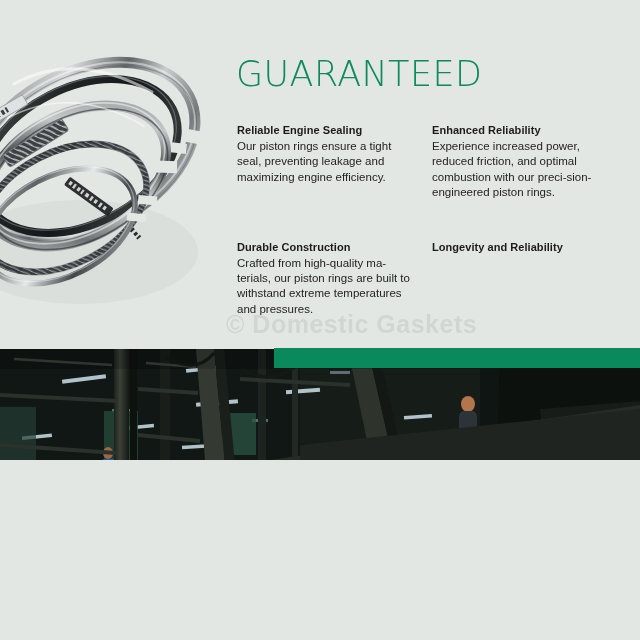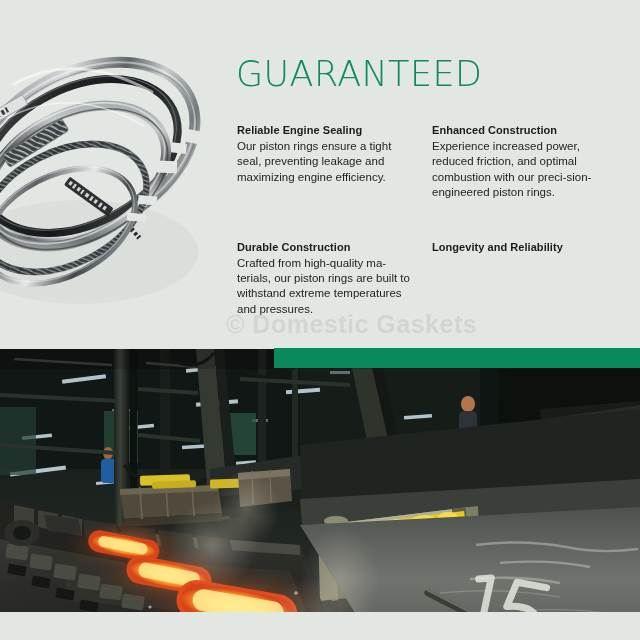--- a/index.html
+++ b/index.html
@@ -2,21 +2,21 @@
 <html><head>
 <meta charset="utf-8">
 <title>Guaranteed Durability &amp; Precision</title>
 <style>
   html,body{margin:0;padding:0;}
   body{
     width:640px;height:640px;overflow:hidden;
     font-family:"Liberation Sans","DejaVu Sans",sans-serif;
     background:#e3e7e3;position:relative;
   }
-  #page{position:relative;width:640px;height:612px;overflow:hidden;background:#86efac;}
+  #page{position:relative;width:640px;height:460px;overflow:hidden;background:#86efac;}
 
   
   .top-section{position:absolute;left:0;top:0;width:640px;height:349px;background:#e3e7e3;overflow:hidden;}
 
   
   .ring-photo{position:absolute;left:-16px;top:0px;width:250px;height:340px;overflow:hidden;}
   .ring-photo svg{display:block;}
 
   
   .heading{
@@ -212,21 +212,21 @@
 
     <div class="watermark">© Domestic Gaskets</div>
 
     <div class="features">
       <div class="frow first">
         <div class="fcell">
           <p class="ftitle">Reliable Engine Sealing</p>
           <p class="fbody">Our piston rings ensure a tight seal, preventing leakage and maximizing engine efficiency.</p>
         </div>
         <div class="fcell right">
-          <p class="ftitle">Enhanced Construction</p>
+          <p class="ftitle">Enhanced Reliability</p>
           <p class="fbody">Experience increased power, reduced friction, and optimal combustion with our preci-sion-engineered piston rings.</p>
         </div>
       </div>
       <div class="frow second">
         <div class="fcell">
           <p class="ftitle">Durable Construction</p>
           <p class="fbody">Crafted from high-quality ma-terials, our piston rings are built to withstand extreme temperatures and pressures.</p>
         </div>
         <div class="fcell right">
           <p class="ftitle">Longevity and Reliability</p>

